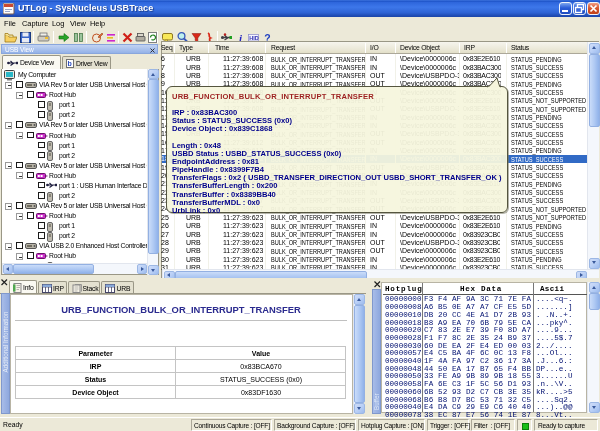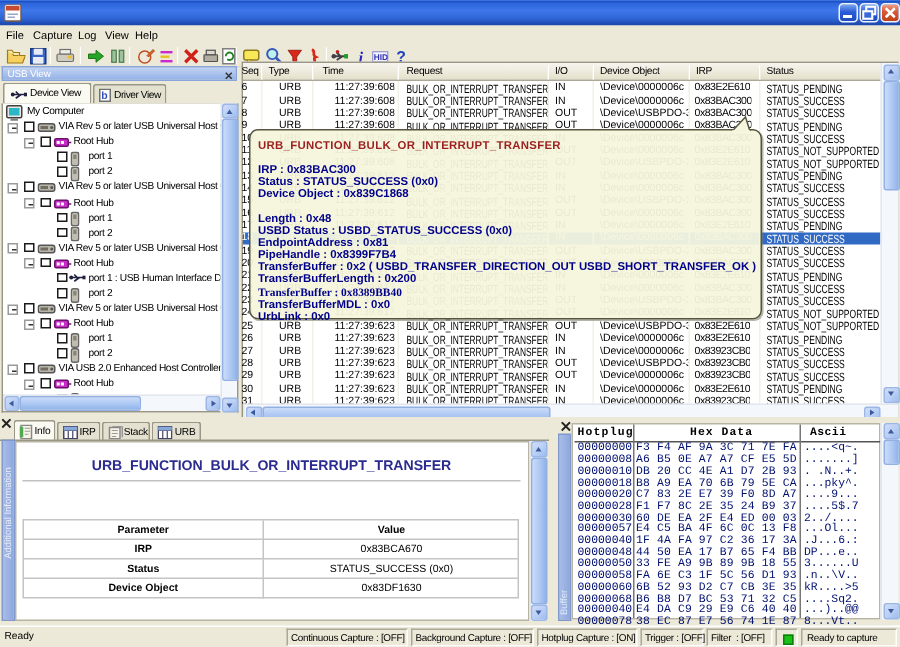--- a/index.html
+++ b/index.html
@@ -22,20 +22,21 @@
 <body>
 <div class="abs" style="left:0;top:0;width:600px;height:17px;background:linear-gradient(180deg,#4a80e8 0%,#1b51c4 6%,#2e66dc 14%,#3d77ea 42%,#2e63d4 75%,#1f4cb4 92%,#1c46a8 100%);">
 <div class="abs" style="left:3px;top:2.5px;width:12px;height:12px;">
 <svg width="12" height="12">
         <rect x="0" y="0" width="11" height="11" rx="1" fill="#fdfdfd" stroke="#7a5a4a"></rect>
         <rect x="1" y="1" width="9" height="3" fill="#c84a32"></rect>
         <rect x="2" y="6" width="7px" height="1" fill="#9aa6c8"></rect>
         <rect x="2" y="8" width="5" height="1" fill="#9aa6c8"></rect>
       </svg>
     </div>
+<div class="abs" style="left:18px;top:3px;font-size:9px;font-weight:bold;color:#fff;text-shadow:1px 1px 1px #1b3d8c;letter-spacing:0.1px;">UTLog - SysNucleus USBTrace</div>
 <div class="tbtn" style="left:559px;top:2px;background:linear-gradient(180deg,#7da6f0,#2a5cd8 45%,#1e4cc0);">
       <div style="position:absolute;left:2px;bottom:2px;width:6px;height:2px;background:#fff;"></div>
     </div>
 <div class="tbtn" style="left:573px;top:2px;background:linear-gradient(180deg,#7da6f0,#2a5cd8 45%,#1e4cc0);">
       <svg width="11" height="11">
         <rect x="3.5" y="1.5" width="6" height="5" fill="none" stroke="#fff" stroke-width="1.4"></rect>
         <rect x="1.5" y="4.5" width="6" height="5" fill="#3a68da" stroke="#fff" stroke-width="1.4"></rect>
       </svg>
     </div>
 <div class="tbtn" style="left:587px;top:2px;background:linear-gradient(180deg,#f0a088,#d85830 45%,#c04018);">
@@ -702,23 +703,23 @@
     <rect x="1" y="9.8" width="12" height="2" fill="#f6f5dd"></rect>
   </svg>
 <div class="abs" style="left:172px;top:91.60px;font-size:7.6px;font-weight:bold;color:#9c1f1f;letter-spacing:0.2px;white-space:nowrap;">URB_FUNCTION_BULK_OR_INTERRUPT_TRANSFER</div>
 <div class="abs" style="left:172px;top:107.95px;font-size:7.6px;font-weight:bold;color:#00008c;letter-spacing:0px;white-space:nowrap;">IRP : 0x83BAC300</div>
 <div class="abs" style="left:172px;top:116.10px;font-size:7.6px;font-weight:bold;color:#00008c;letter-spacing:0px;white-space:nowrap;">Status : STATUS_SUCCESS (0x0)</div>
 <div class="abs" style="left:172px;top:124.25px;font-size:7.6px;font-weight:bold;color:#00008c;letter-spacing:0px;white-space:nowrap;">Device Object : 0x839C1868</div>
 <div class="abs" style="left:172px;top:140.60px;font-size:7.6px;font-weight:bold;color:#00008c;letter-spacing:0px;white-space:nowrap;">Length : 0x48</div>
 <div class="abs" style="left:172px;top:148.75px;font-size:7.6px;font-weight:bold;color:#00008c;letter-spacing:0px;white-space:nowrap;">USBD Status : USBD_STATUS_SUCCESS (0x0)</div>
 <div class="abs" style="left:172px;top:156.90px;font-size:7.6px;font-weight:bold;color:#00008c;letter-spacing:0px;white-space:nowrap;">EndpointAddress : 0x81</div>
 <div class="abs" style="left:172px;top:165.05px;font-size:7.6px;font-weight:bold;color:#00008c;letter-spacing:0px;white-space:nowrap;">PipeHandle : 0x8399F7B4</div>
-<div class="abs" style="left:172px;top:173.20px;font-size:7.6px;font-weight:bold;color:#00008c;letter-spacing:0px;white-space:nowrap;">TransferBuffer : 0x2 ( USBD_TRANSFER_DIRECTION_OUT USBD_SHORT_TRANSFER_OK )</div>
+<div class="abs" style="left:172px;top:173.20px;font-size:7.6px;font-weight:bold;color:#00008c;letter-spacing:0px;white-space:nowrap;">TransferFlags : 0x2 ( USBD_TRANSFER_DIRECTION_OUT USBD_SHORT_TRANSFER_OK )</div>
 <div class="abs" style="left:172px;top:181.35px;font-size:7.6px;font-weight:bold;color:#00008c;letter-spacing:0px;white-space:nowrap;">TransferBufferLength : 0x200</div>
-<div class="abs" style="left:172px;top:189.50px;font-size:7.6px;font-weight:bold;color:#00008c;letter-spacing:0px;white-space:nowrap;font-family:Liberation Serif, serif;">TransferBuffer : 0x8389BB40</div>
+<div class="abs" style="left:172px;top:189.50px;font-size:7.6px;font-weight:bold;color:#00008c;letter-spacing:0px;white-space:nowrap;">TransferBuffer : 0x8389BB40</div>
 <div class="abs" style="left:172px;top:197.65px;font-size:7.6px;font-weight:bold;color:#00008c;letter-spacing:0px;white-space:nowrap;">TransferBufferMDL : 0x0</div>
 <div class="abs" style="left:172px;top:205.80px;font-size:7.6px;font-weight:bold;color:#00008c;letter-spacing:0px;white-space:nowrap;">UrbLink : 0x0</div>
 <div class="abs" style="left:0;top:278px;width:366px;height:139px;background:#ece9d8;">
 <svg class="abs" style="left:1px;top:1px;" width="7" height="7">
       <path d="M0.5 0.5 L6 6 M6 0.5 L0.5 6" stroke="#222" stroke-width="1.2"></path>
     </svg>
 <div class="abs" style="left:9px;top:1.5px;width:28px;height:14px;background:#faf9f2;border:1px solid #9a9786;border-bottom:none;border-radius:2px 2px 0 0;">
  <svg class="abs" style="left:2.5px;top:2.5px" width="9" height="10">
         <rect x="1" y="0.5" width="7" height="9" fill="#f8f4e8" stroke="#888"></rect>
         <rect x="0" y="1.5" width="2.5" height="7" fill="#50a850"></rect>

